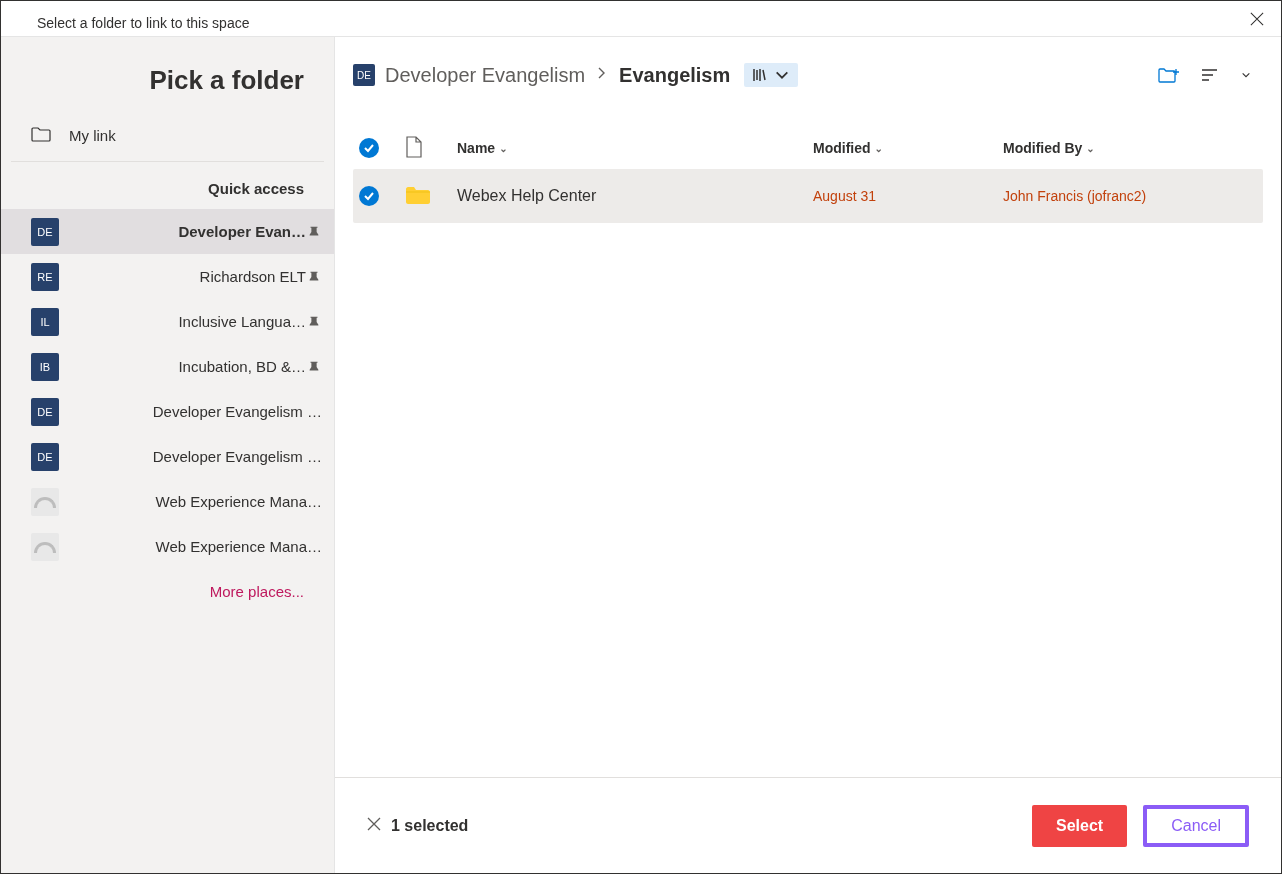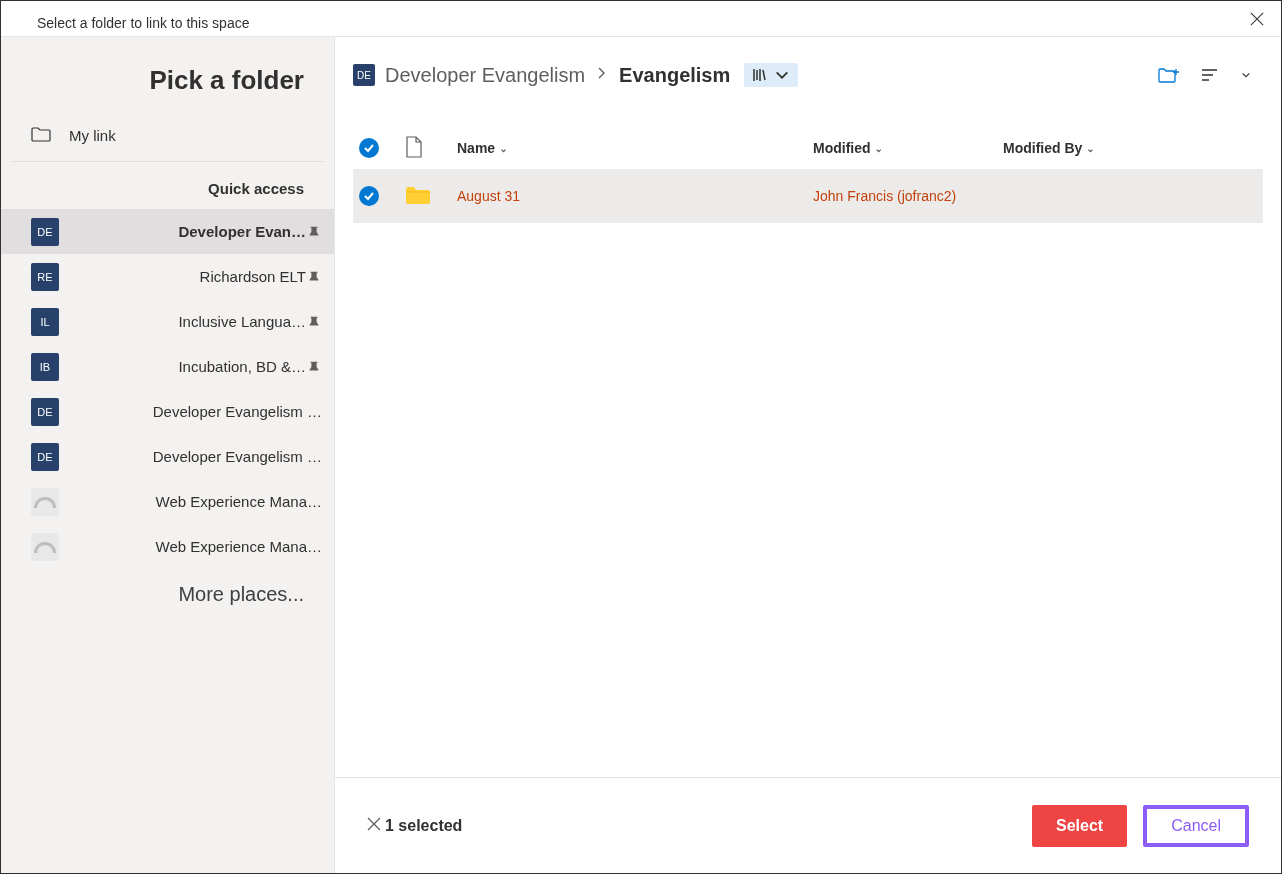--- a/index.html
+++ b/index.html
@@ -93,21 +93,21 @@
     white-space:nowrap; overflow:hidden; text-overflow:ellipsis;
   }
   .qa-item.active .qa-label { font-weight:600; }
   .pin {
     width:16px; height:16px; flex-shrink:0;
     display:flex; align-items:center; justify-content:center;
   }
   .pin svg { width:14px; height:14px; }
   .more-places {
     padding: 14px 30px 14px 70px;
-    color:#404040; cursor:pointer; font-size:20px;
+    color:#be185d; cursor:pointer; font-size:15px;
   }
   
   .main {
     flex:1; display:flex; flex-direction:column;
     position:relative;
   }
   .breadcrumb-row {
     display:flex; align-items:center;
     padding: 24px 28px 8px 18px;
     gap: 10px;
@@ -167,21 +167,21 @@
   .row-meta { color:#c2410c; font-size:14px; }
   
   .footer {
     height: 96px;
     border-top:1px solid #e1dfdd;
     display:flex; align-items:center;
     padding: 0 32px;
     gap: 16px;
   }
   .clear-sel {
-    display:flex; align-items:center; gap:4px;
+    display:flex; align-items:center; gap:10px;
     font-size:16px; font-weight:600; cursor:pointer;
   }
   .clear-sel .x { font-size:16px; color:#605e5c; font-weight:400;}
   .footer-spacer { flex:1; }
   .btn {
     height:42px; padding: 0 24px; font-size:16px;
     border-radius:2px; cursor:pointer; font-family:inherit;
   }
   .btn-primary { background:#ef4444; color:#fff; border:none; font-weight:600; }
   .btn-secondary { background:#fff; color:#8b5cf6; border:4px solid #8b5cf6; }
@@ -349,20 +349,21 @@
                   <path d="M2 6 L5 9 L10 3" stroke="#fff" stroke-width="2" fill="none"></path>
                 </svg>
             </span>
           </div>
           <div>
             <svg class="folder-ico" viewBox="0 0 26 20">
                 <path d="M1 4 L1 17 C1 18 2 19 3 19 L23 19 C24 19 25 18 25 17 L25 7 C25 6 24 5 23 5 L11 5 L9 2 L3 2 C2 2 1 3 1 4 Z" fill="#ffcf33"></path>
                 <path d="M1 7 L25 7" stroke="#e6b800" stroke-width="0.6"></path>
               </svg>
           </div>
+          <div class="row-name">Webex Help Center</div>
           <div class="row-meta">August 31</div>
           <div class="row-meta">John Francis (jofranc2)</div>
         </div>
       </div>
 
       <div class="footer">
         <div class="clear-sel">
           <span class="x">
             <svg viewBox="0 0 14 14" width="14" height="14">
                 <path d="M1 1 L13 13 M13 1 L1 13" stroke="#605e5c" stroke-width="1.3"></path>

